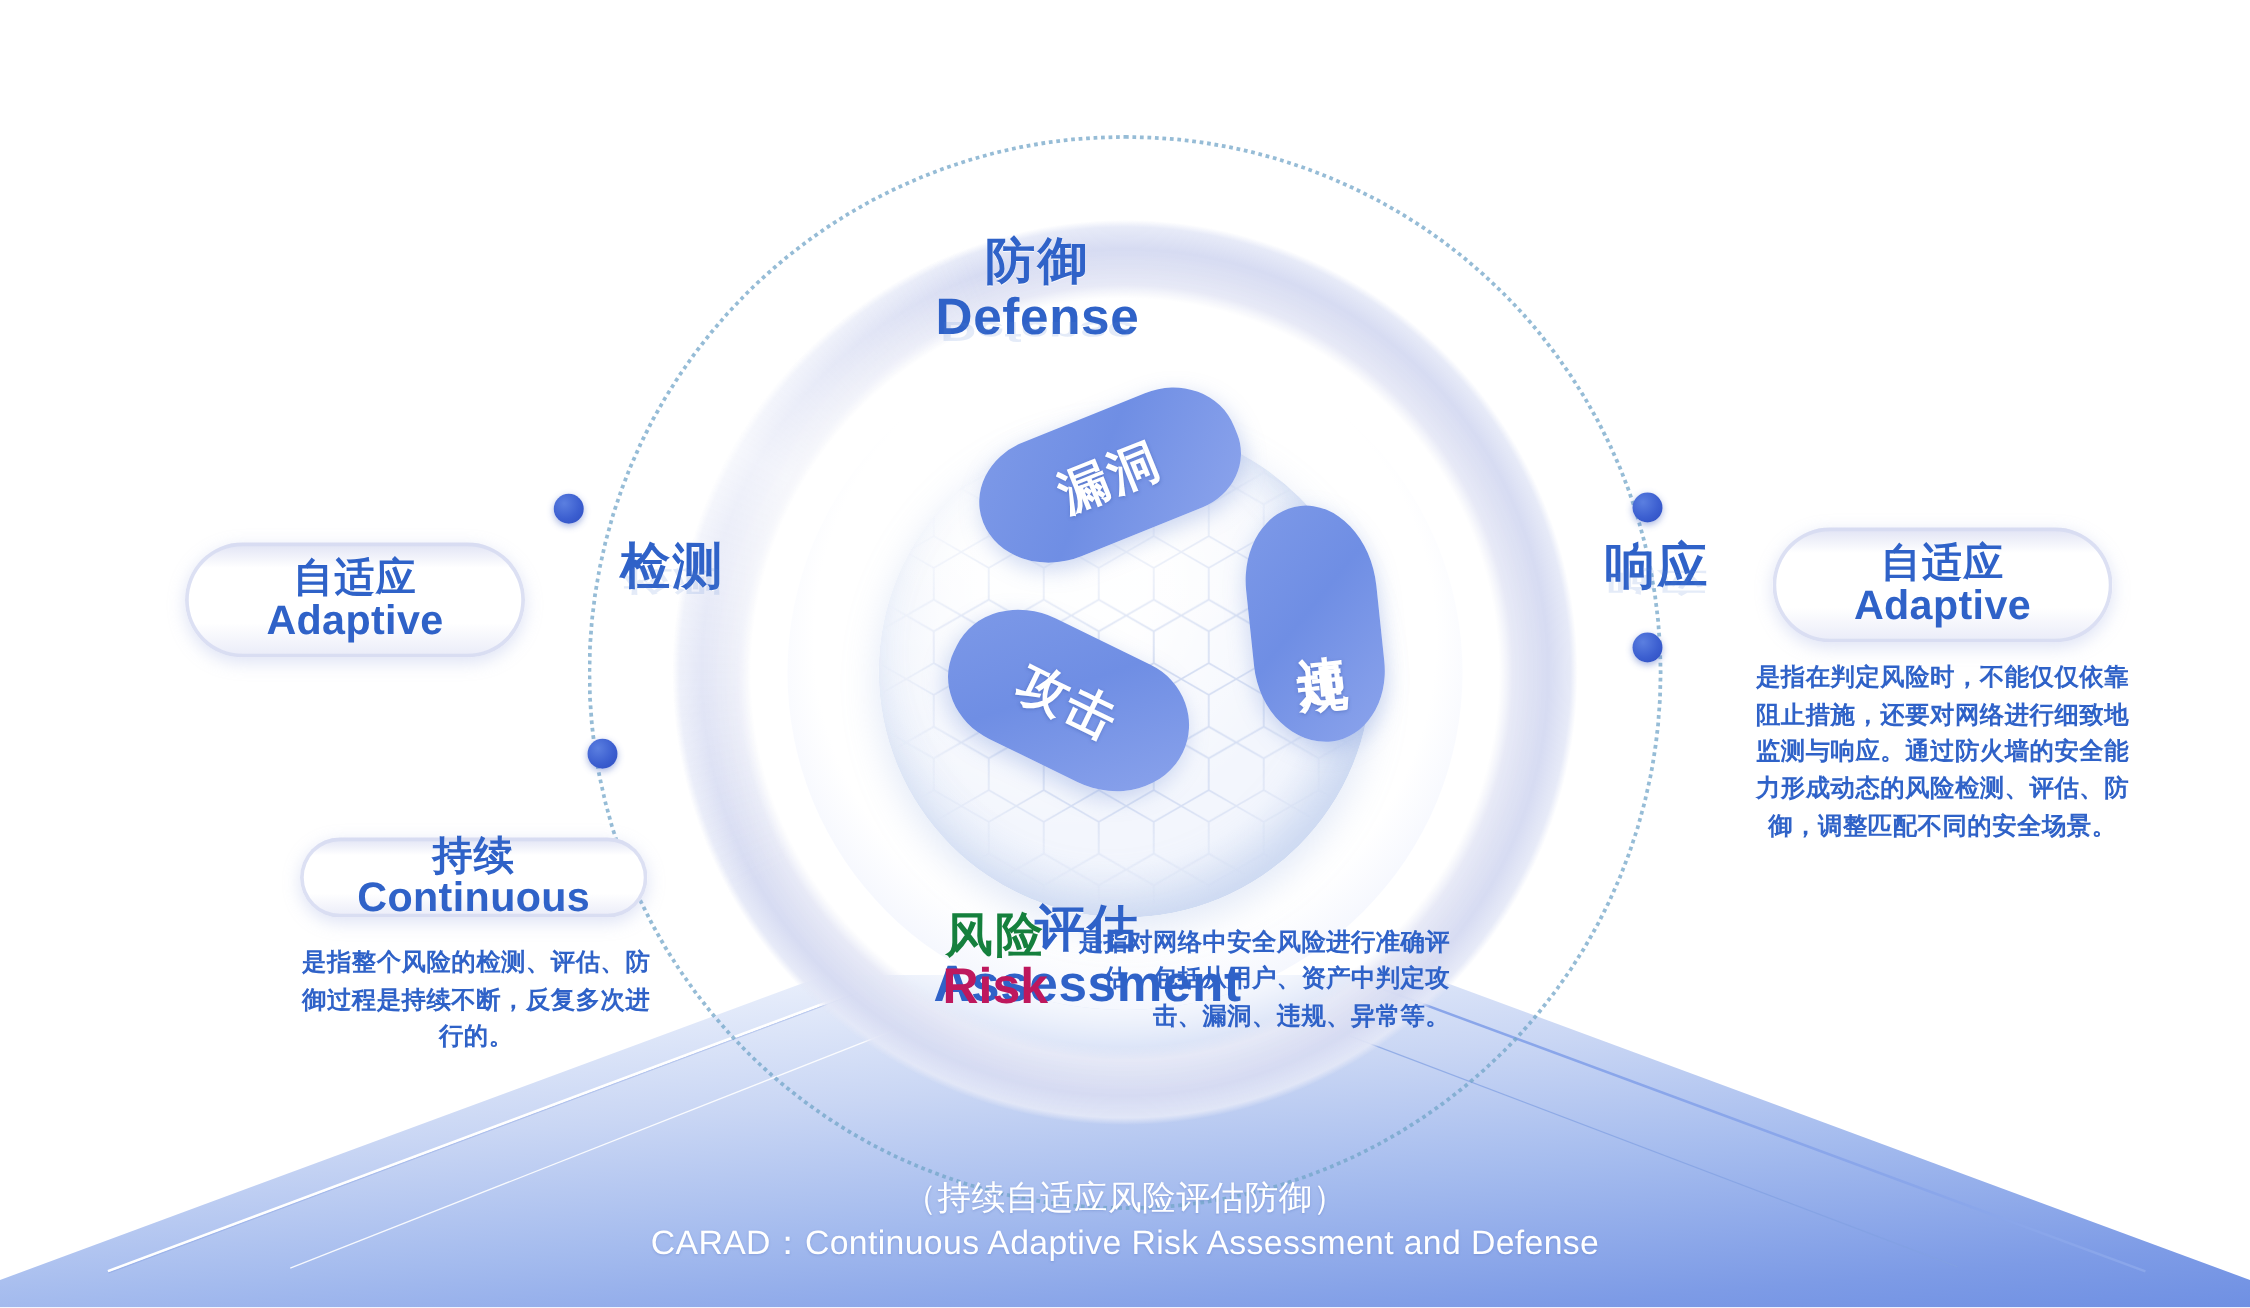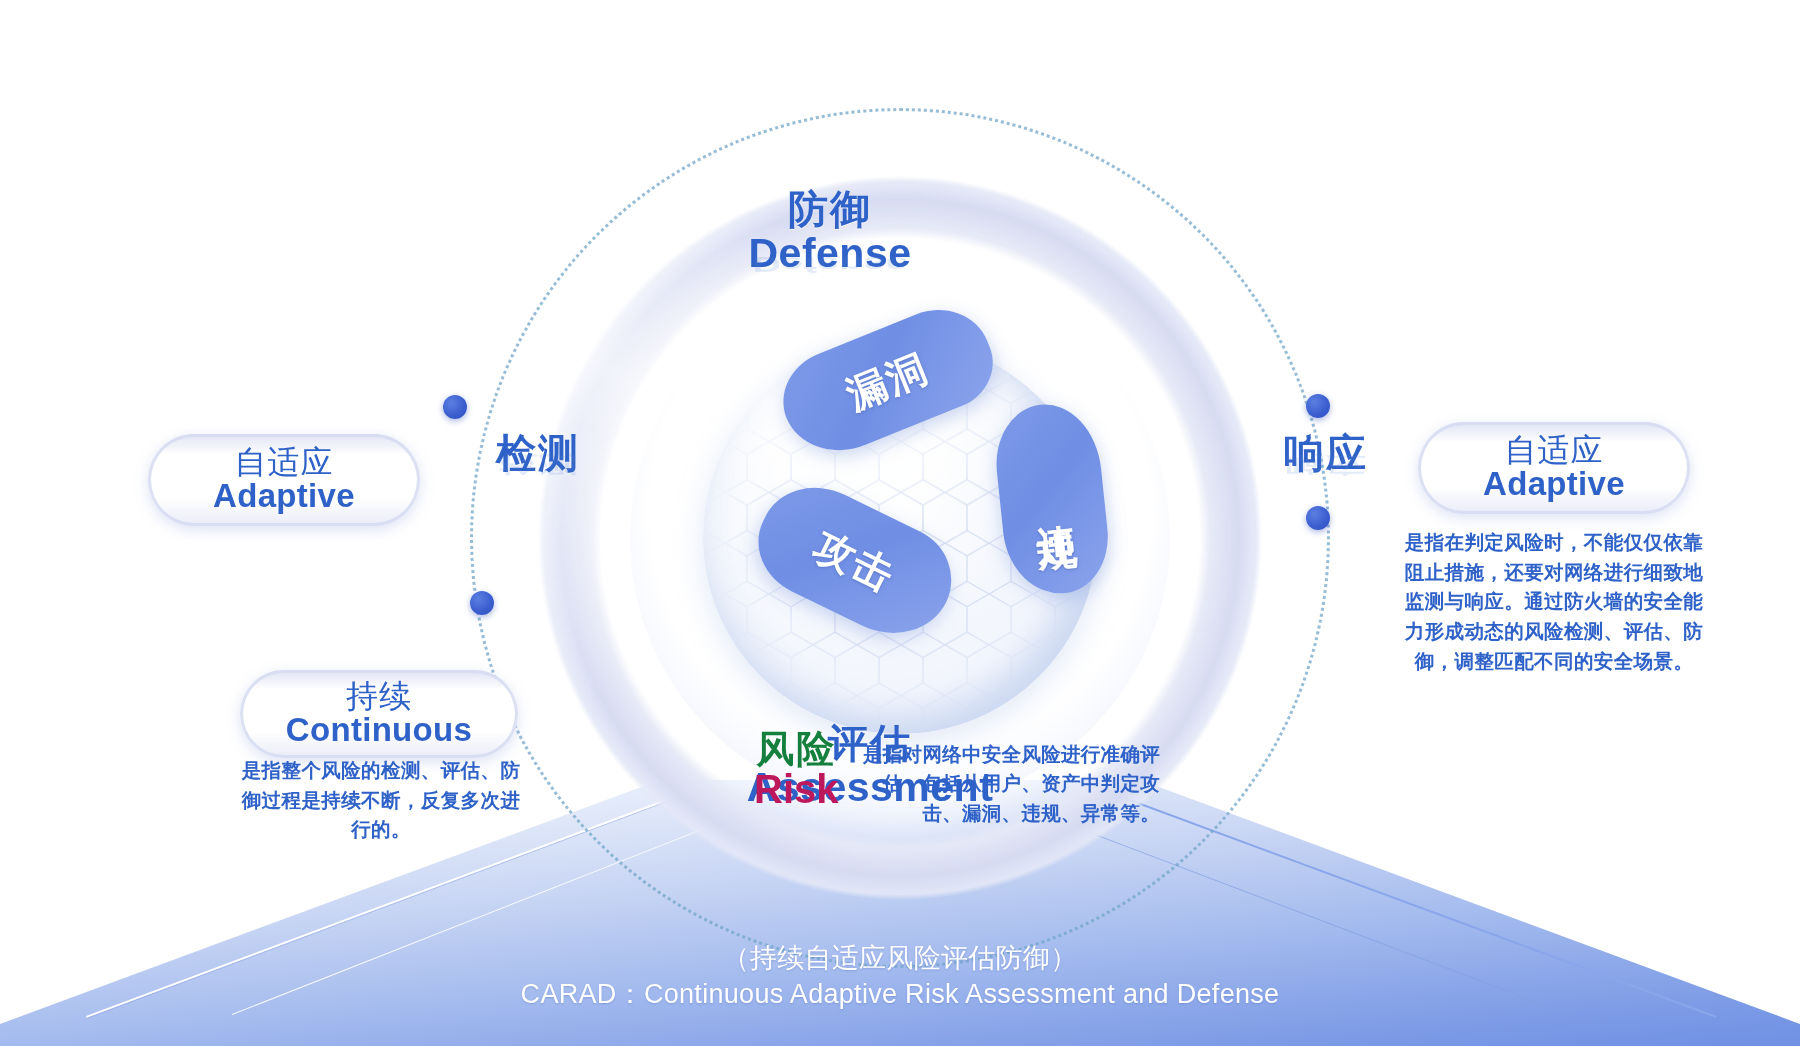--- a/index.html
+++ b/index.html
@@ -155,24 +155,24 @@
   }
 
   
   .pill{
     position:absolute;border-radius:46px;
     background:linear-gradient(180deg,#dfe2f4 0%,#ffffff 22%,#ffffff 70%,#e9ebf8 100%);
     box-shadow:0 0 0 3px rgba(214,218,241,.85) inset, 0 4px 14px rgba(160,175,225,.35);
     display:flex;flex-direction:column;align-items:center;justify-content:center;
     line-height:1.04;
   }
-  .pill .cn{font-size:32px;font-weight:400;color:#2f62c8;letter-spacing:1px;text-align:center;}
+  .pill .cn{font-size:32px;font-weight:700;color:#2f62c8;letter-spacing:1px;text-align:center;}
   .pill .en{font-size:33px;font-weight:700;color:#2f62c8;letter-spacing:.3px;}
   .pill-adaptive-l{left:148px;top:434px;width:272px;height:92px;}
-  .pill-continuous{left:240px;top:670px;width:278px;height:88px;}
+  .pill-continuous{left:240px;top:670px;width:278px;height:64px;}
   .pill-adaptive-r{left:1418px;top:422px;width:272px;height:92px;}
 
   .para{
     position:absolute;text-align:center;color:#2f62c8;
     font-size:19.5px;font-weight:700;line-height:1.52;letter-spacing:.4px;
   }
   .para-continuous{left:236px;top:756px;width:290px;}
   .para-adaptive-r{left:1404px;top:528px;width:300px;}
 
   

